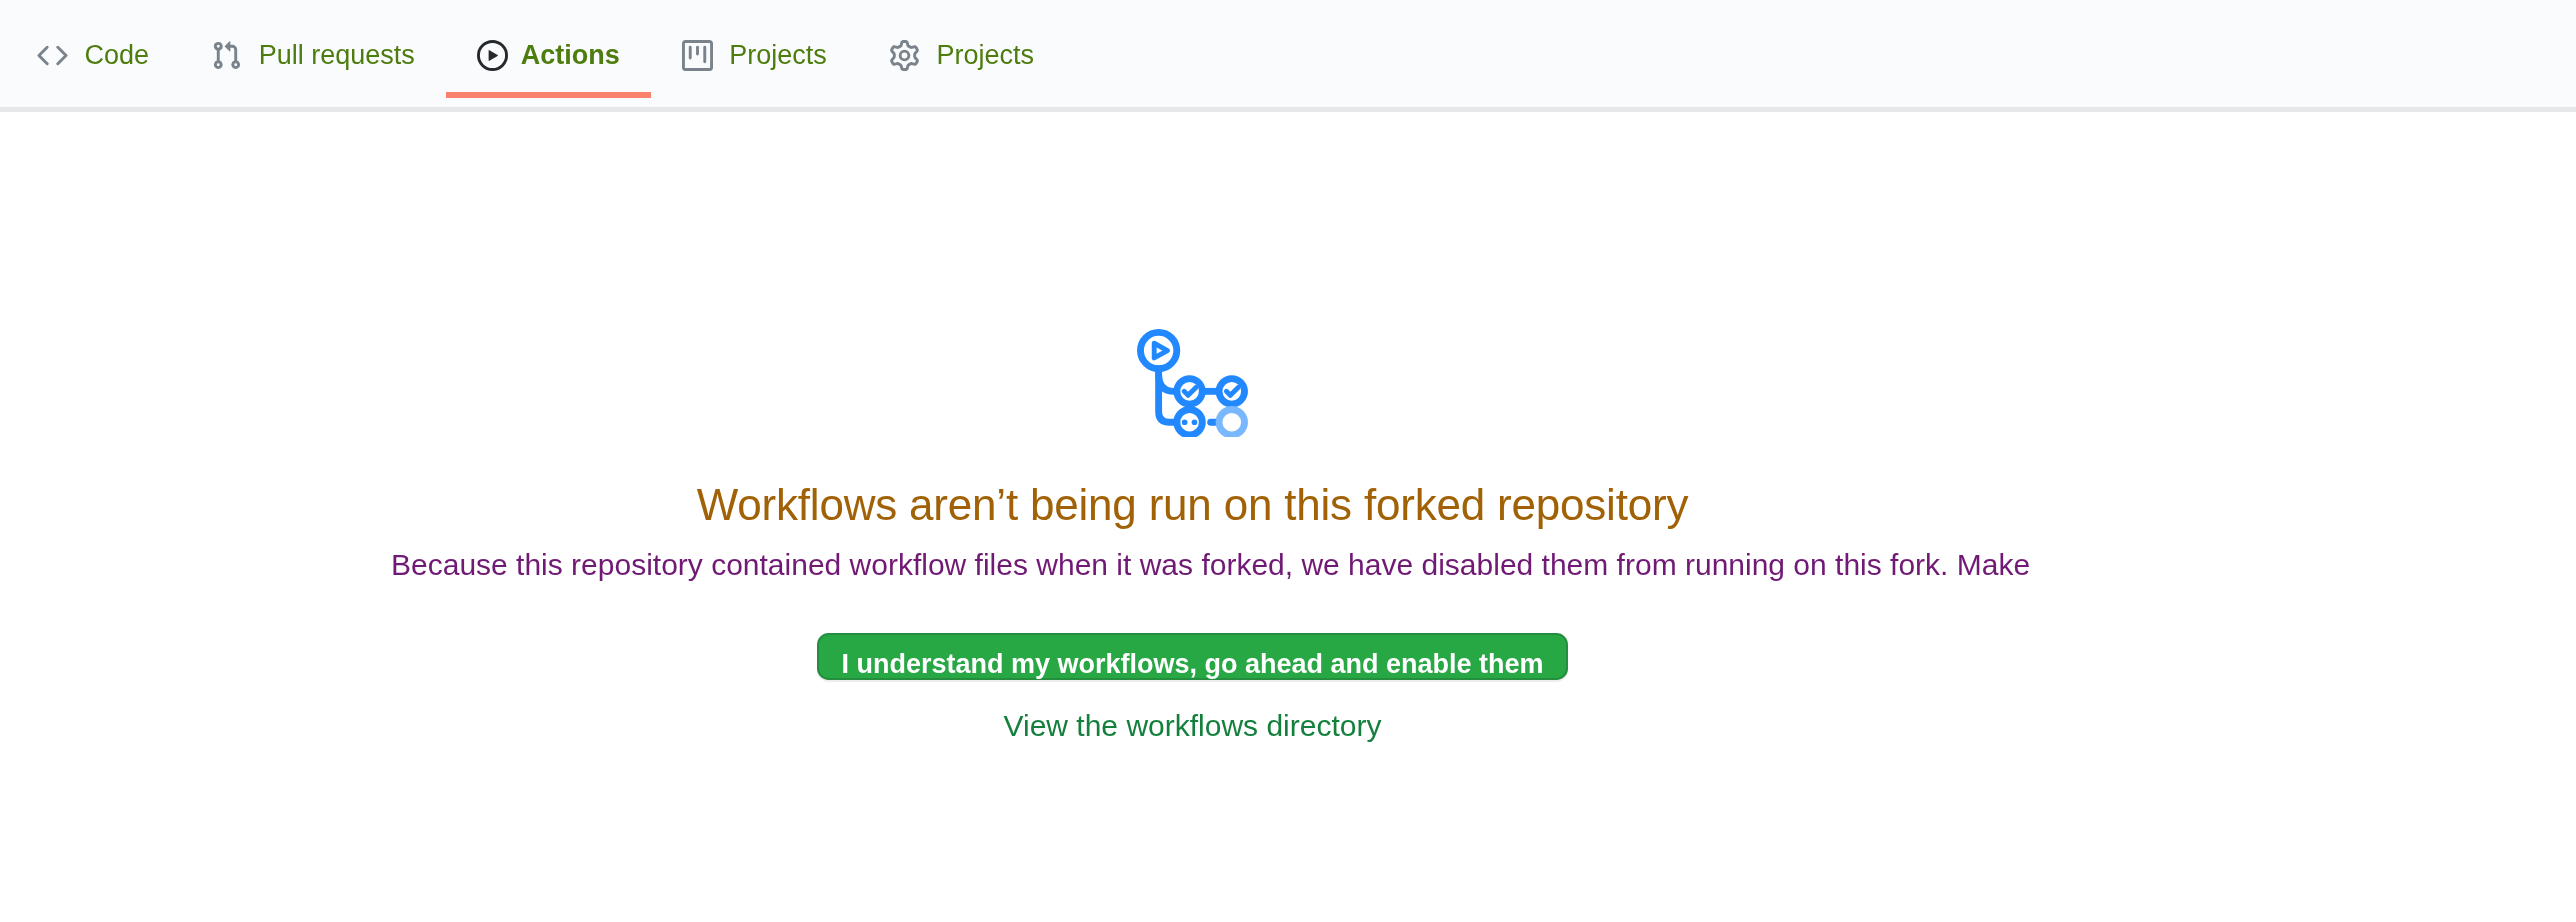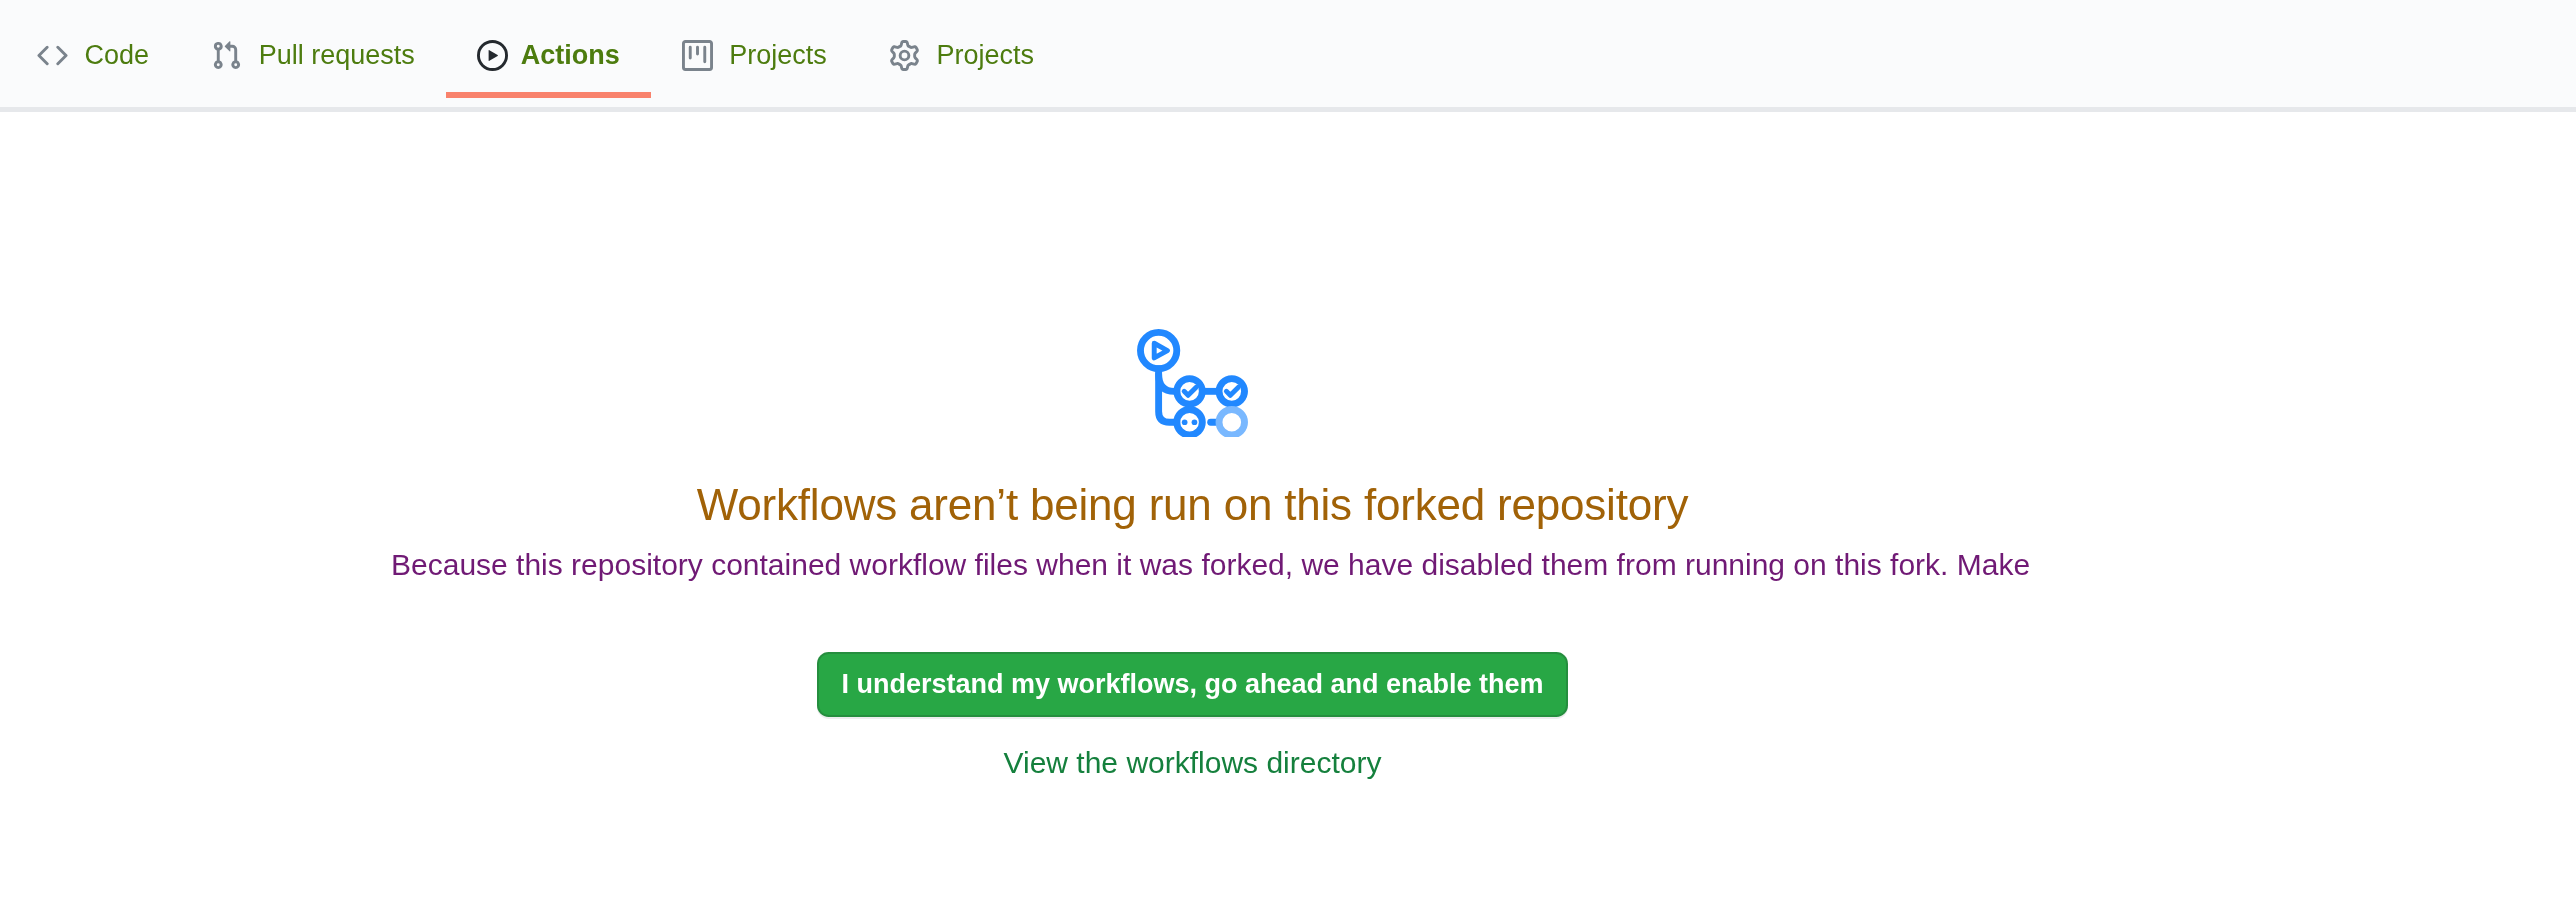--- a/index.html
+++ b/index.html
@@ -71,23 +71,23 @@
     white-space: nowrap;
   }
   .bs-desc {
     margin-top: 7.8px;
     font-size: 30px;
     line-height: 47px;
     color: #701a75;
   }
   .bs-desc span { display: block; white-space: nowrap; }
   .enable-btn {
-    margin-top: 64px;
+    margin-top: 45px;
     display: inline-block;
-    height: 65px;
+    height: 47px;
     line-height: 59px;
     padding: 0 22px;
     background: #28a745;
     border: 2px solid rgba(27, 31, 35, 0.18);
     border-radius: 11.7px;
     color: #ffffff;
     font-family: inherit;
     font-size: 27px;
     font-weight: 700;
     cursor: pointer;

